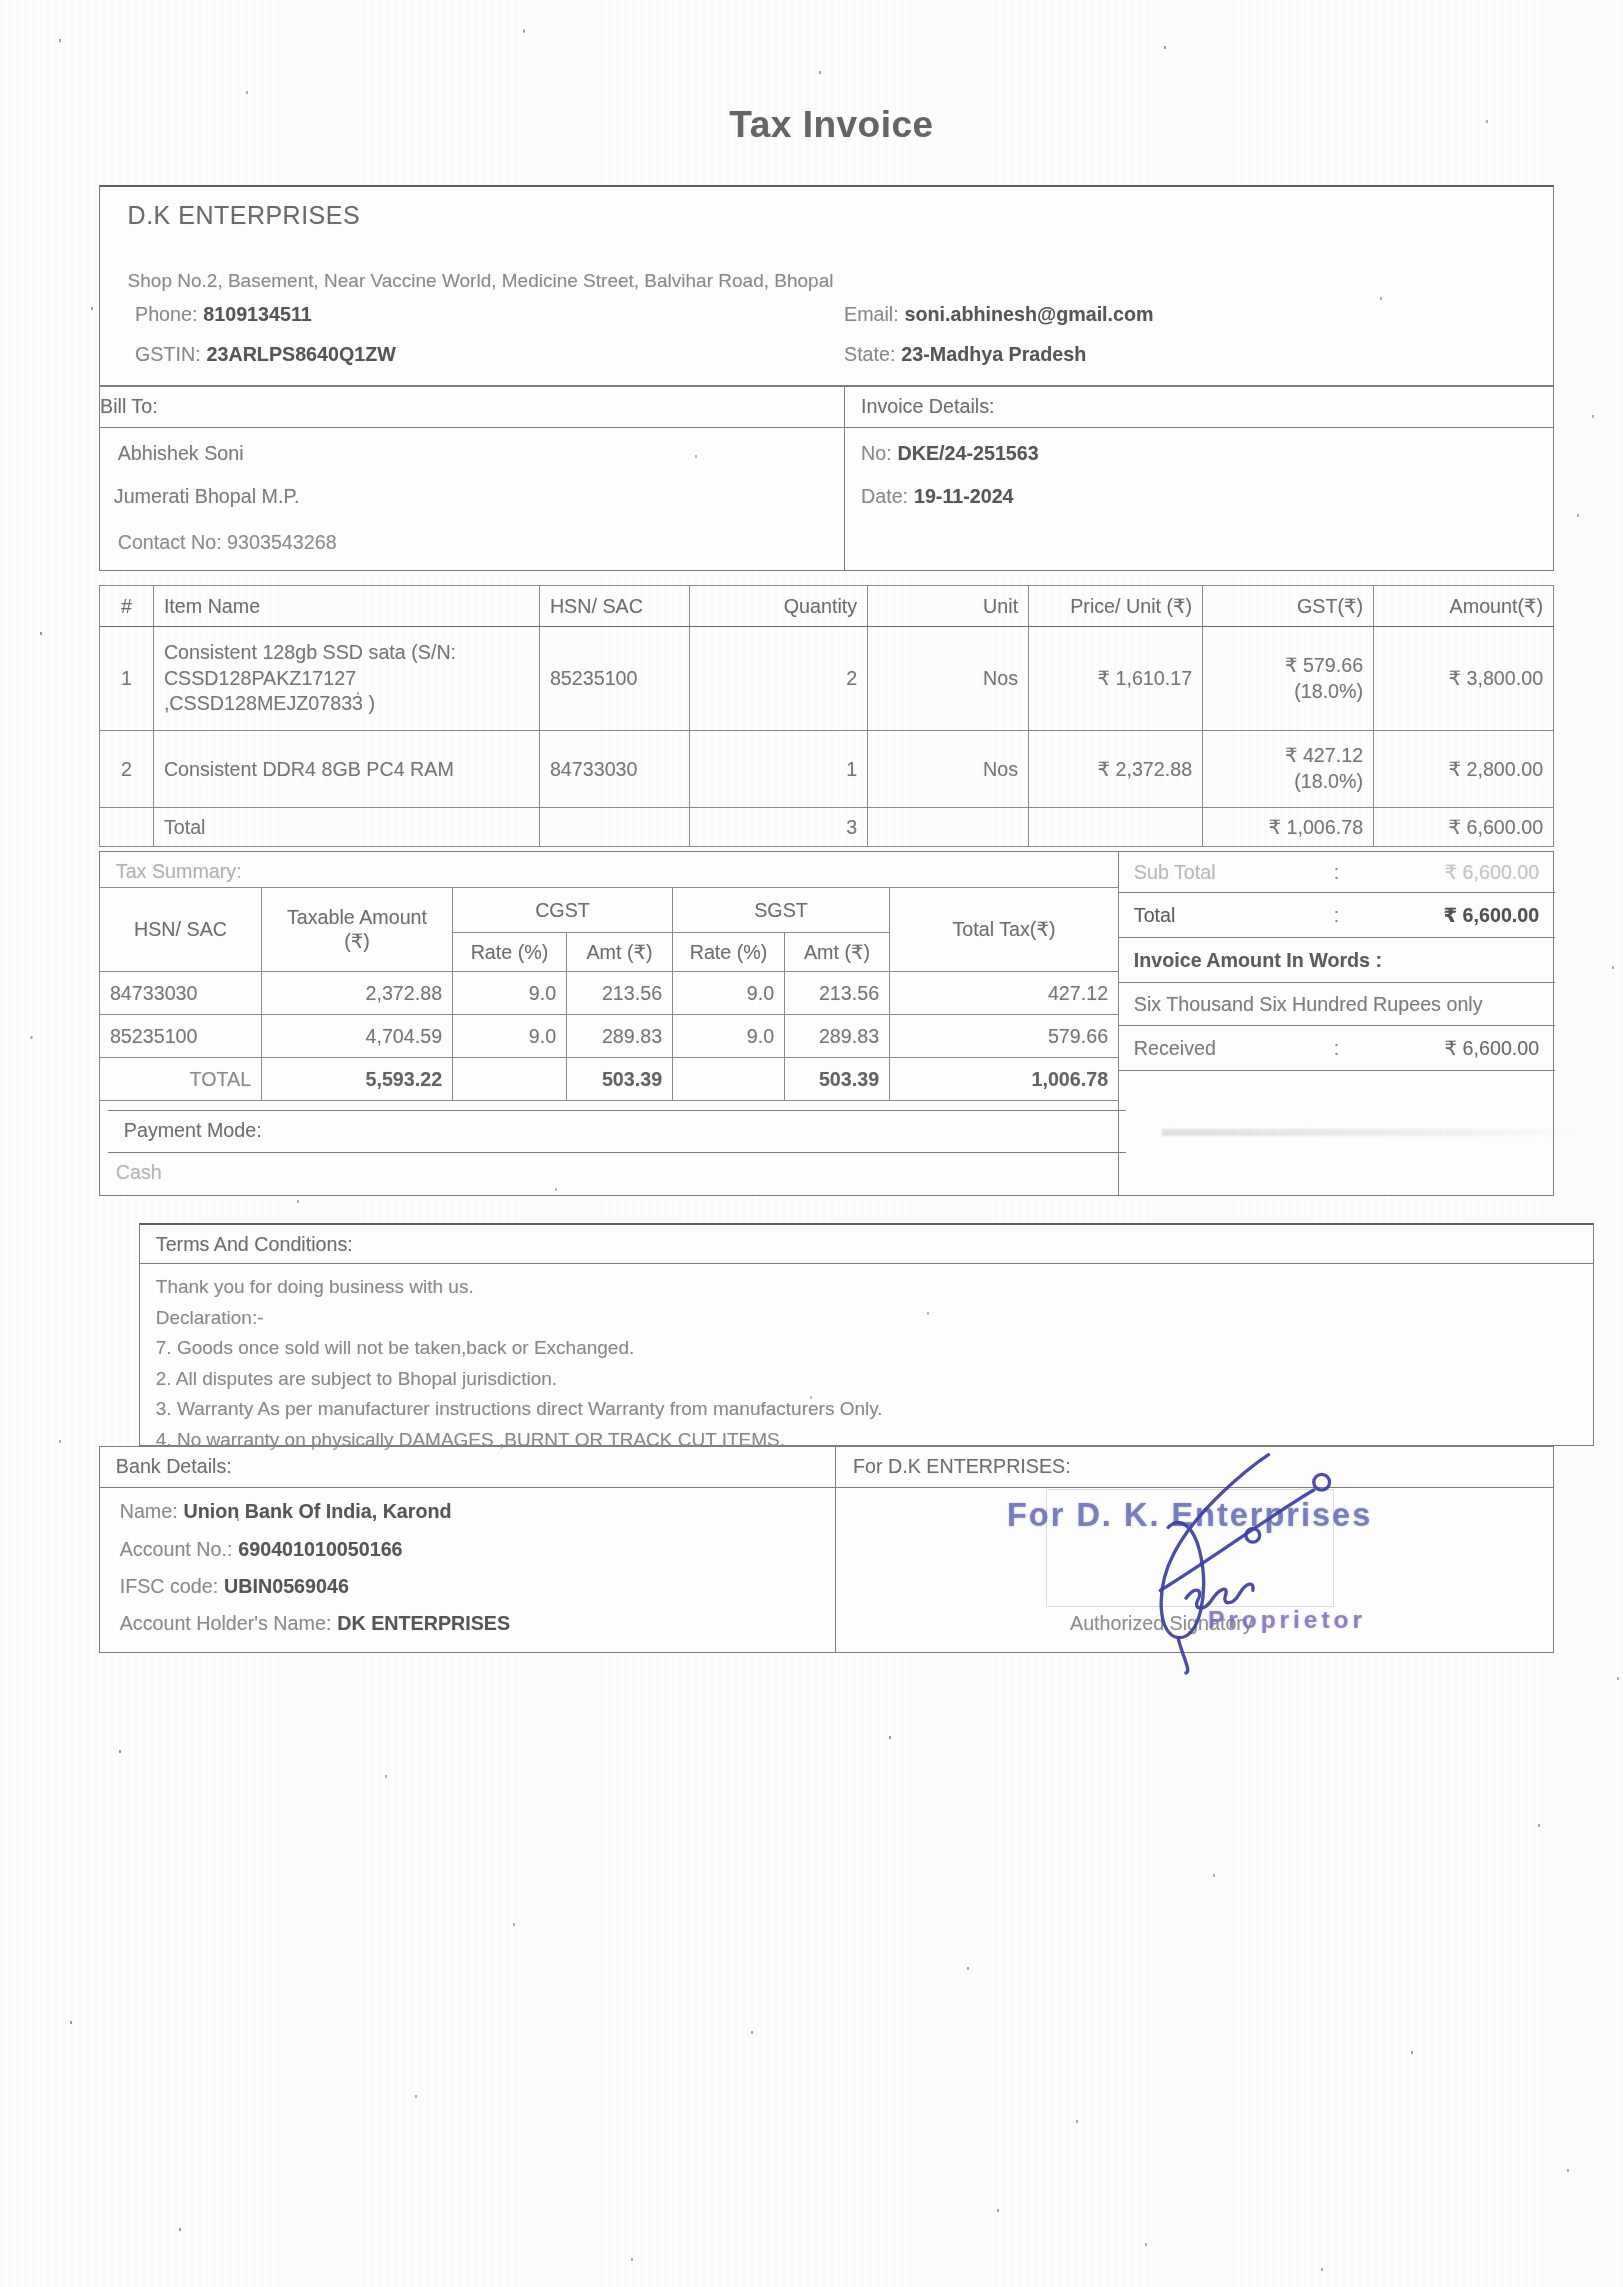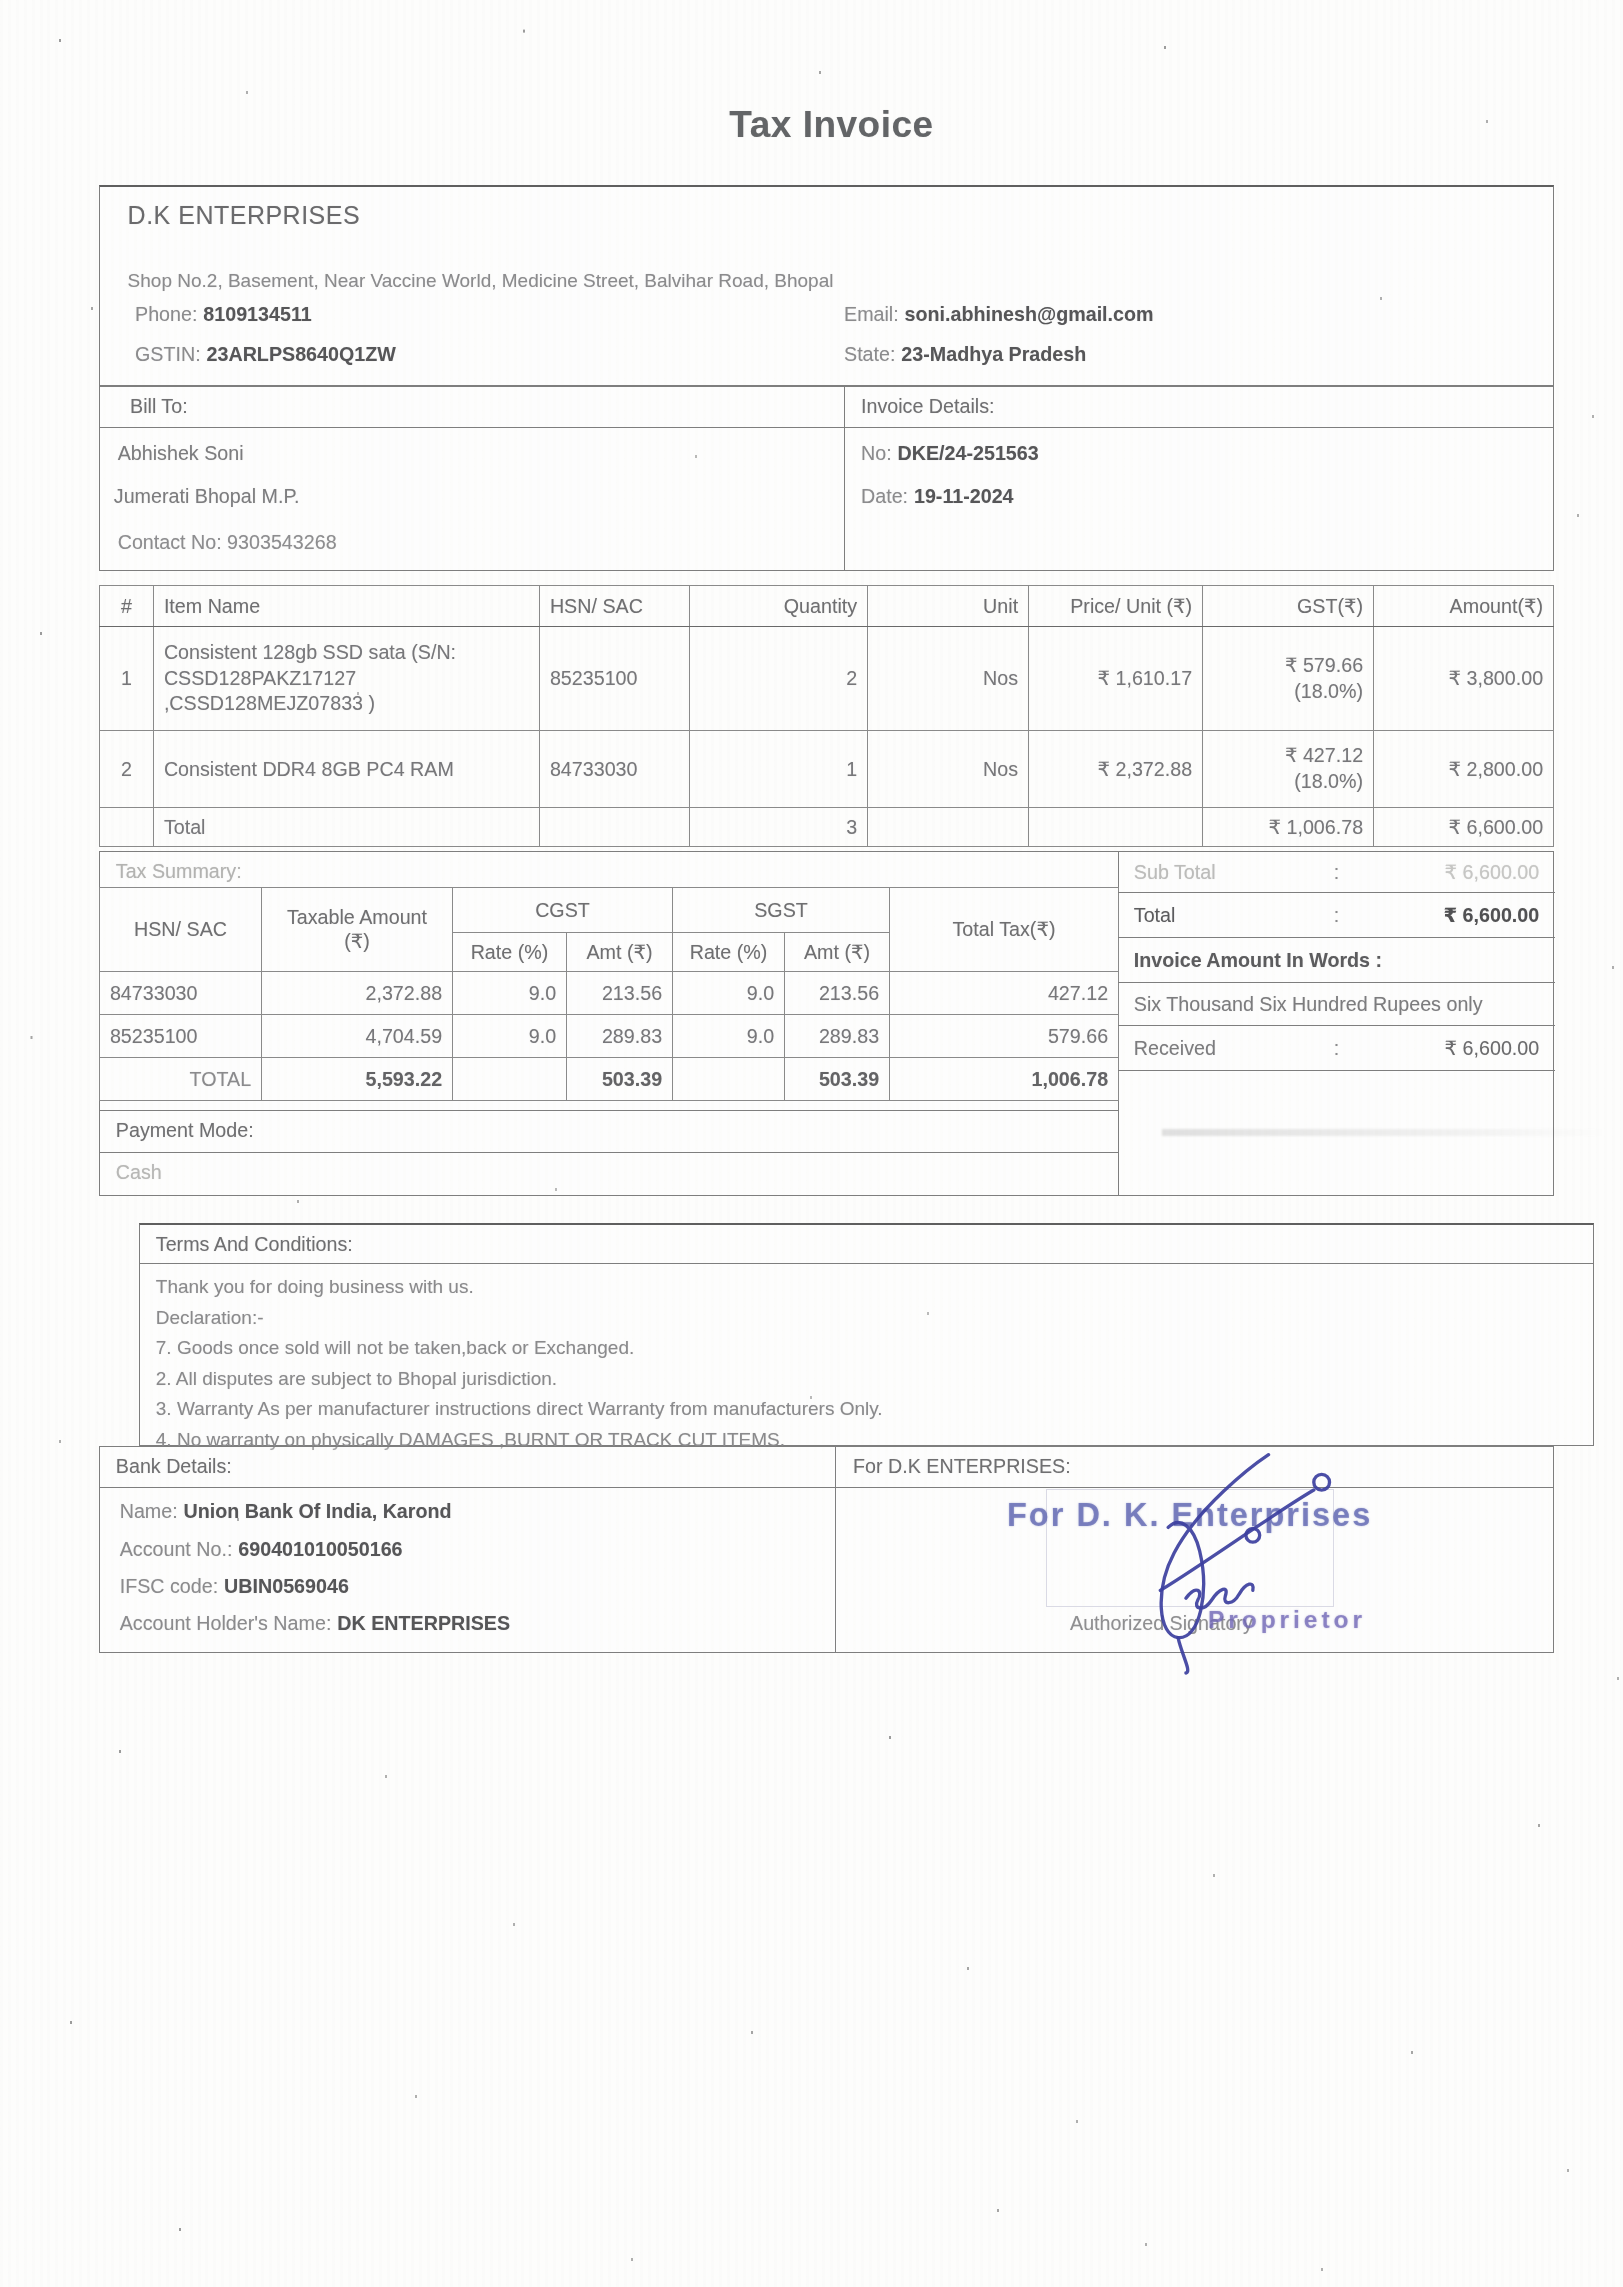--- a/index.html
+++ b/index.html
@@ -26,21 +26,21 @@
   .kv .val{font-weight:700;color:#565658;margin-left:5.9px;}
   .kv.k-phone{left:35px;top:116px;}
   .kv.k-gstin{left:35px;top:156px;}
   .kv.k-email{left:744px;top:116px;}
   .kv.k-state{left:744px;top:156px;}
 
   
   .bill-box{top:386px;height:185px;}
   .split-head{position:absolute;left:0;top:0;width:100%;height:41px;border-bottom:1px solid #7e7e7e;box-sizing:border-box;}
   .split-head .h{position:absolute;top:7.9px;font-size:19.7px;color:#6f6f71;}
-  .bill-box .h-left{left:30px;}
+  .bill-box .h-left{left:0;}
   .bill-box .h-right{left:761px;}
   .vdiv{position:absolute;top:0;bottom:0;width:1px;background:#7e7e7e;}
   .bill-box .vdiv{left:744px;}
   .bill-line{position:absolute;font-size:19.7px;color:#7c7c7e;}
   .bl-name{left:17.7px;top:55px;}
   .bl-addr{left:13.8px;top:98px;}
   .bl-contact{left:17.7px;top:144px;color:#8d8d8f;}
   .inv-line{position:absolute;font-size:19.7px;color:#8b8b8d;}
   .inv-line .val{font-weight:700;color:#565658;margin-left:5.9px;}
   .il-no{left:761px;top:55px;}
@@ -70,21 +70,21 @@
   table.tax{position:absolute;left:-1px;top:35px;width:1020px;border-collapse:collapse;table-layout:fixed;border:1px solid #8a8a8a;}
   table.tax th,table.tax td{border:1px solid #8a8a8a;font-weight:400;box-sizing:border-box;padding:2px 9.9px;font-size:19.7px;color:#77777a;}
   table.tax thead th{color:#6f6f71;}
   tr.tx-h1 th{height:45px;}
   tr.tx-h2 th{height:39px;}
   table.tax tbody td{height:43px;}
   .tx-taxable div{line-height:23.6px;text-align:center;}
   tr.tx-total td{font-weight:600;color:#636365;}
   tr.tx-total .tx-lbl{font-weight:400;color:#8b8b8d;text-align:right;}
 
-  .pay-head{position:absolute;left:0;top:258px;width:1018px;height:43px;border-top:1px solid #7e7e7e;border-bottom:1px solid #7e7e7e;box-sizing:border-box;}
+  .pay-head{position:absolute;left:8px;top:258px;width:1018px;height:43px;border-top:1px solid #7e7e7e;border-bottom:1px solid #7e7e7e;box-sizing:border-box;}
   .pay-head span{position:absolute;left:15.8px;top:7.9px;font-size:19.7px;color:#6f6f71;}
   .pay-cash{position:absolute;left:15.8px;top:309px;font-size:19.7px;color:#b7b7b5;}
 
   .totals{position:absolute;left:1018px;top:0;width:437px;}
   .t-row{position:relative;box-sizing:border-box;border-bottom:1px solid #7e7e7e;display:flex;align-items:center;padding:0 15.8px;font-size:19.7px;}
   .t-row .lab{flex:1;}
   .t-row .col{width:29.6px;text-align:center;color:#8b8b8d;}
   .t-row .amt{flex:1;text-align:right;}
   .r-sub{height:41px;color:#bcbcba;}
   .r-sub .amt{color:#c6c6c4;}

